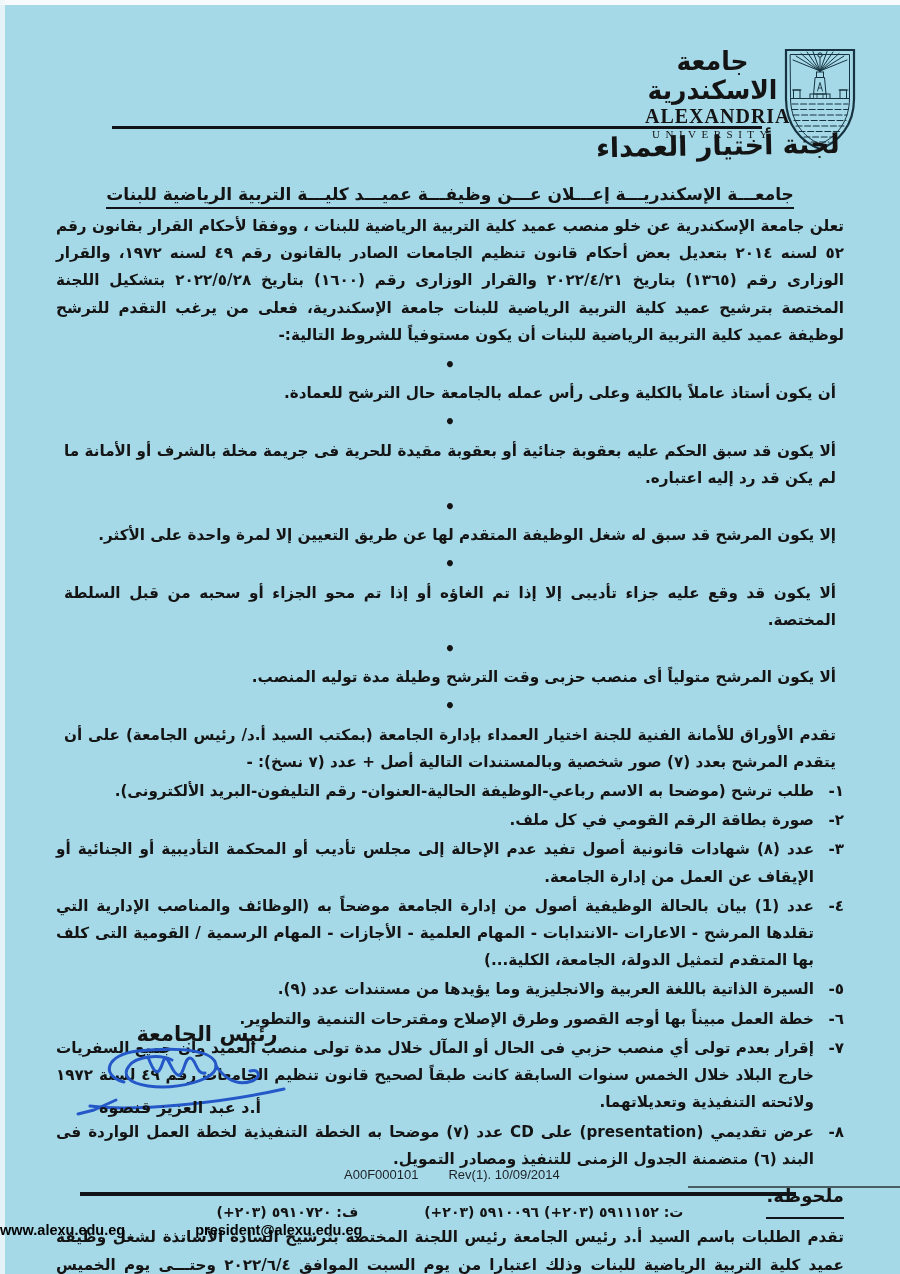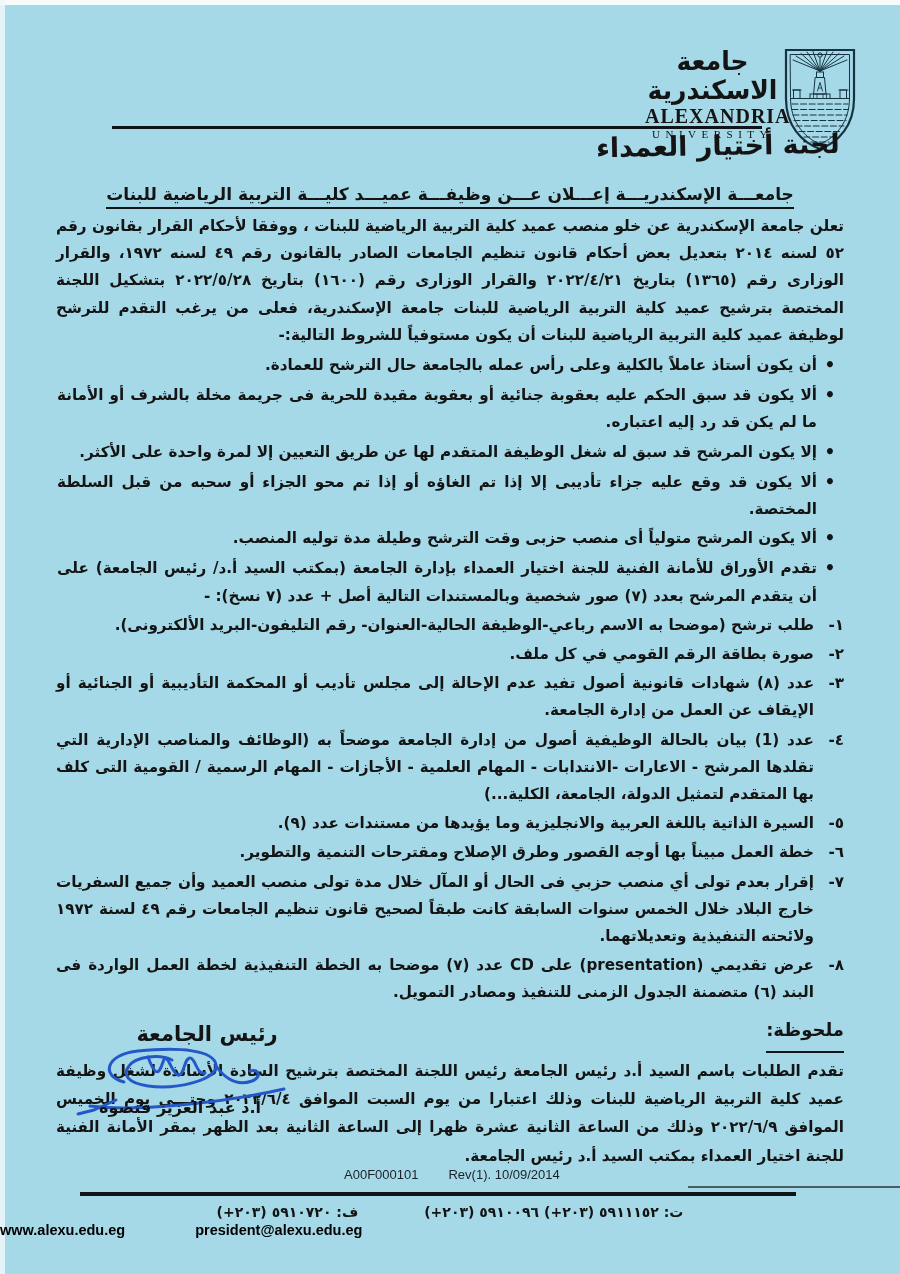--- a/index.html
+++ b/index.html
@@ -20,21 +20,21 @@
 
   
   .doc-title{position:absolute;left:0;top:184px;width:100%;text-align:center;}
   .doc-title span{display:inline-block;font-size:17px;font-weight:700;border-bottom:2.5px solid #101418;
                   padding-bottom:3px;direction:rtl;}
 
   
   .body{position:absolute;right:56px;left:56px;top:213px;direction:rtl;text-align:justify;
         font-size:15.2px;font-weight:700;line-height:27.2px;}
   .intro{margin:0 0 3px 0;}
-  .bitem{display:flex;margin:2px 1px;}
+  .bitem{display:flex;margin:2px 8px;flex-direction:column;}
   .bdot{flex:0 0 26px;text-align:center;}
   .bdot::before{content:"•";font-size:17px;}
   .btxt{flex:1;text-align:justify;}
   .nitem{display:flex;margin:2px 0;}
   .nnum{flex:0 0 30px;white-space:nowrap;}
   .ntxt{flex:1;text-align:justify;}
   .note-heading{margin:9px 0 4px 0;}
   .note-heading span{display:inline-block;font-size:18px;border-bottom:2.5px solid #101418;padding-bottom:8px;}
   .note-text{margin:4px 0 0 0;line-height:28.2px;}
 

